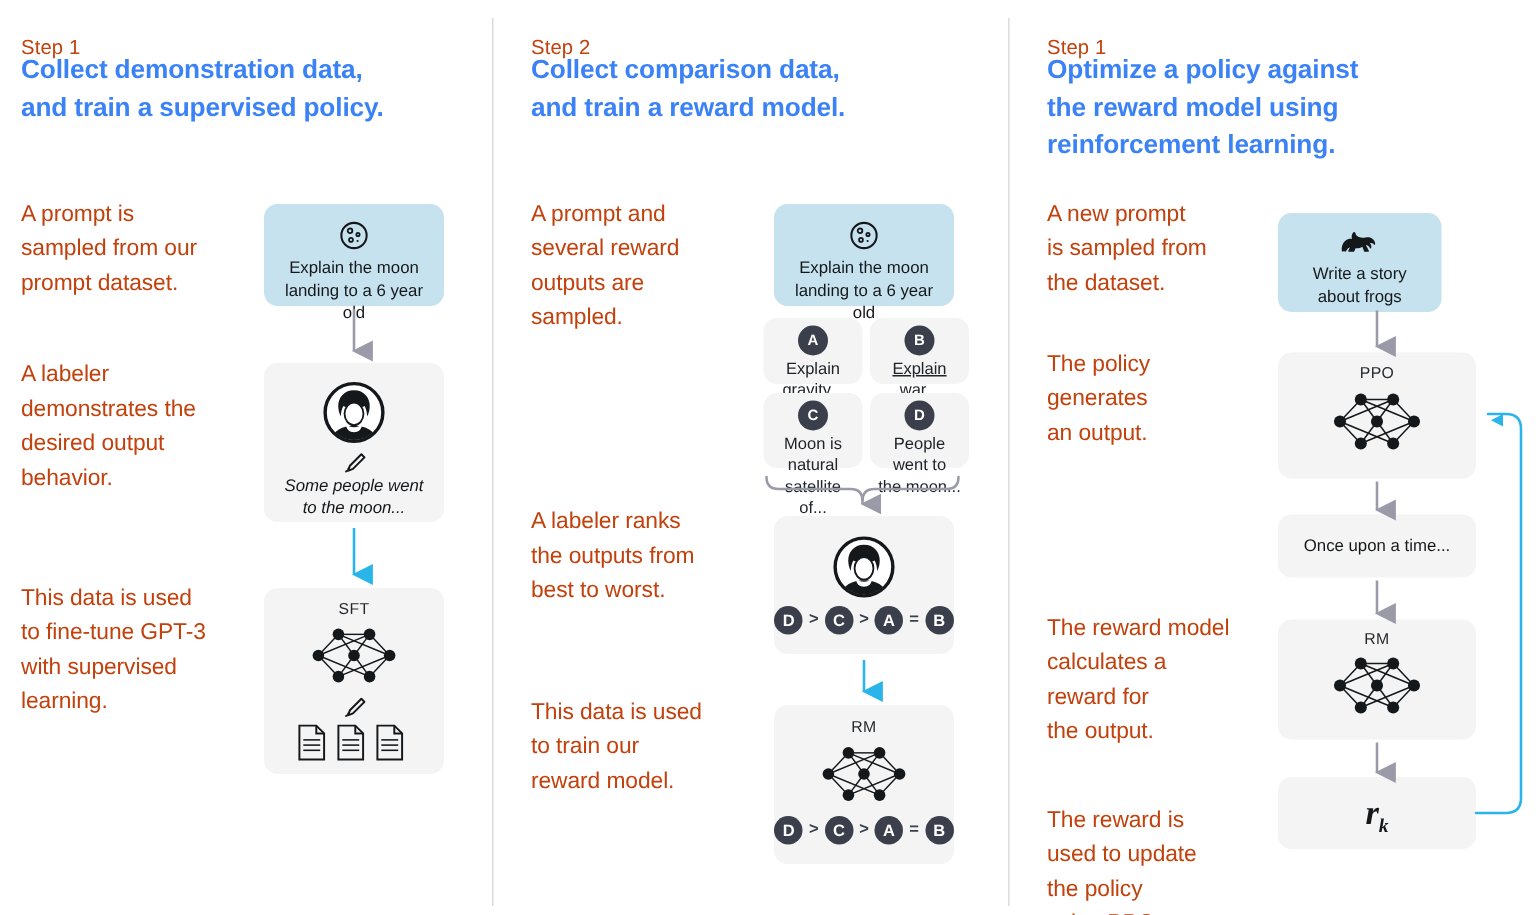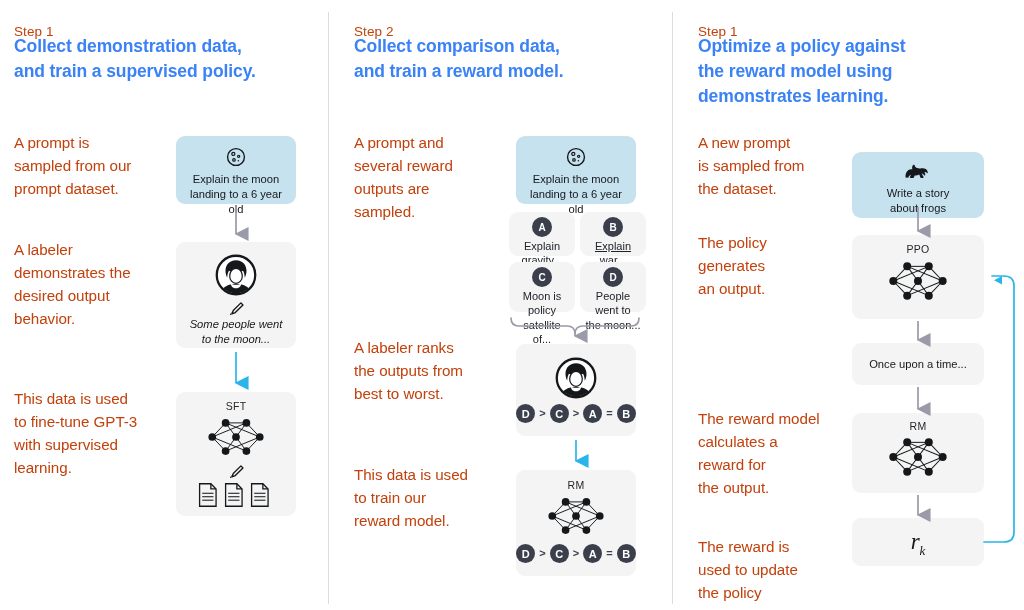--- a/index.html
+++ b/index.html
@@ -345,21 +345,21 @@
     <div class="card grey" style="left:169px; top:212px; width:66px; height:44px;">
       <div class="badge" style="left:23px; top:5px; width:20px; height:20px;">A</div>
       <div class="mini-caption" style="top:27px;">Explain gravity...</div>
     </div>
     <div class="card grey" style="left:240px; top:212px; width:66px; height:44px;">
       <div class="badge" style="left:23px; top:5px; width:20px; height:20px;">B</div>
       <div class="mini-caption" style="top:27px;text-decoration:underline;">Explain war...</div>
     </div>
     <div class="card grey" style="left:169px; top:262px; width:66px; height:50px;">
       <div class="badge" style="left:23px; top:5px; width:20px; height:20px;">C</div>
-      <div class="mini-caption" style="top:27px;">Moon is policy
+      <div class="mini-caption" style="top:27px;">Moon is natural
 satellite of...</div>
     </div>
     <div class="card grey" style="left:240px; top:262px; width:66px; height:50px;">
       <div class="badge" style="left:23px; top:5px; width:20px; height:20px;">D</div>
       <div class="mini-caption" style="top:27px;">People went to
 the moon...</div>
     </div>
 
     <div class="card grey" style="left:176px; top:344px; width:120px; height:92px;">
       <div class="icon-wrap" style="left:0;right:0;top:12px;height:44px;">
@@ -433,38 +433,38 @@
       <line x1="235" y1="330" x2="235" y2="336" stroke="#9a9aa8" stroke-width="1.7" marker-end="url(#ah-grey)"></line>
       <line x1="236" y1="440" x2="236" y2="461" stroke="#29b5ea" stroke-width="1.7" marker-end="url(#ah-blue)"></line>
     </svg>
   </div>
 
   <div class="column col3">
 
     <div class="step-label">Step 1</div>
     <div class="step-title">Optimize a policy against
 the reward model using
-demonstrates learning.</div>
+reinforcement learning.</div>
 
     <div class="body-text" style="top:131px;">A new prompt
 is sampled from
 the dataset.</div>
     <div class="body-text" style="top:231px;">The policy
 generates
 an output.</div>
     <div class="body-text" style="top:407px;">The reward model
 calculates a
 reward for
 the output.</div>
     <div class="body-text" style="top:515px;margin-top:20px;">The reward is
 used to update
 the policy
 using PPO.</div>
 
-    <div class="card blue" style="left:168px; top:152px; width:132px; height:66px;">
+    <div class="card blue" style="left:168px; top:142px; width:109px; height:66px;">
       <div class="icon-wrap" style="left:0;right:0;top:9px;height:22px;">
         <svg width="30" height="20" viewBox="0 0 34 22">
           <path d="M3 17.5c-.6-3.4.4-6.6 2.8-8.4C7.4 7.9 9 7.6 10.6 8c-.6-1.9-.2-3.8 1.2-5.1.3-.3.8-.2.9.2.5 1.6 1.6 2.8 3.1 3.4 1.6.6 3.3.6 5 .3 1.8-.3 3.5-.2 5 .8 1.5 1 2.3 2.6 2.3 4.3 0 .5-.6.7-.9.3-.8-.9-1.9-1.3-3-1.1.9 1 1.2 2.3.9 3.6-.1.5-.8.6-1 .1-.6-1.2-1.7-2-3-2.2l2.2 4.2c.2.4-.1.9-.6.9h-2.3c-.3 0-.6-.2-.7-.5l-1.3-3.3c-1.5.9-3.3 1.3-5.1 1.1l-1 2.3c-.1.3-.4.4-.7.4H8.4c-.5 0-.8-.5-.6-.9l1.3-2.6c-1.4.5-2.5 1.6-3 3-.2.5-.9.5-1.1 0z" fill="#15181b"></path>
           <circle cx="12.2" cy="4.1" r="1.1" fill="#15181b"></circle>
         </svg>
       </div>
       <div class="card-caption" style="top:34px;">Write a story
 about frogs</div>
     </div>
 
@@ -529,21 +529,21 @@
             <circle cx="16" cy="31" r="5.2"></circle>
               <circle cx="48" cy="31" r="5.2"></circle>
               <circle cx="80" cy="31" r="5.2"></circle>
             <circle cx="34" cy="50" r="5.2"></circle>
               <circle cx="62" cy="50" r="5.2"></circle>
           </g>
         </svg>
       </div>
     </div>
 
-    <div class="card grey" style="left:168px; top:518px; width:132px; height:48px;">
+    <div class="card grey" style="left:168px; top:518px; width:132px; height:48px;font-weight:bold;">
       <div class="reward-symbol" style="top:11px;">
         <span>r</span><sub>k</sub>
       </div>
     </div>
 
     <svg class="arrow-layer" width="340" height="610">
       <line x1="234" y1="207" x2="234" y2="231" stroke="#9a9aa8" stroke-width="1.7" marker-end="url(#ah-grey)"></line>
       <line x1="234" y1="321" x2="234" y2="340" stroke="#9a9aa8" stroke-width="1.7" marker-end="url(#ah-grey)"></line>
       <line x1="234" y1="387" x2="234" y2="409" stroke="#9a9aa8" stroke-width="1.7" marker-end="url(#ah-grey)"></line>
       <line x1="234" y1="495" x2="234" y2="515" stroke="#9a9aa8" stroke-width="1.7" marker-end="url(#ah-grey)"></line>

